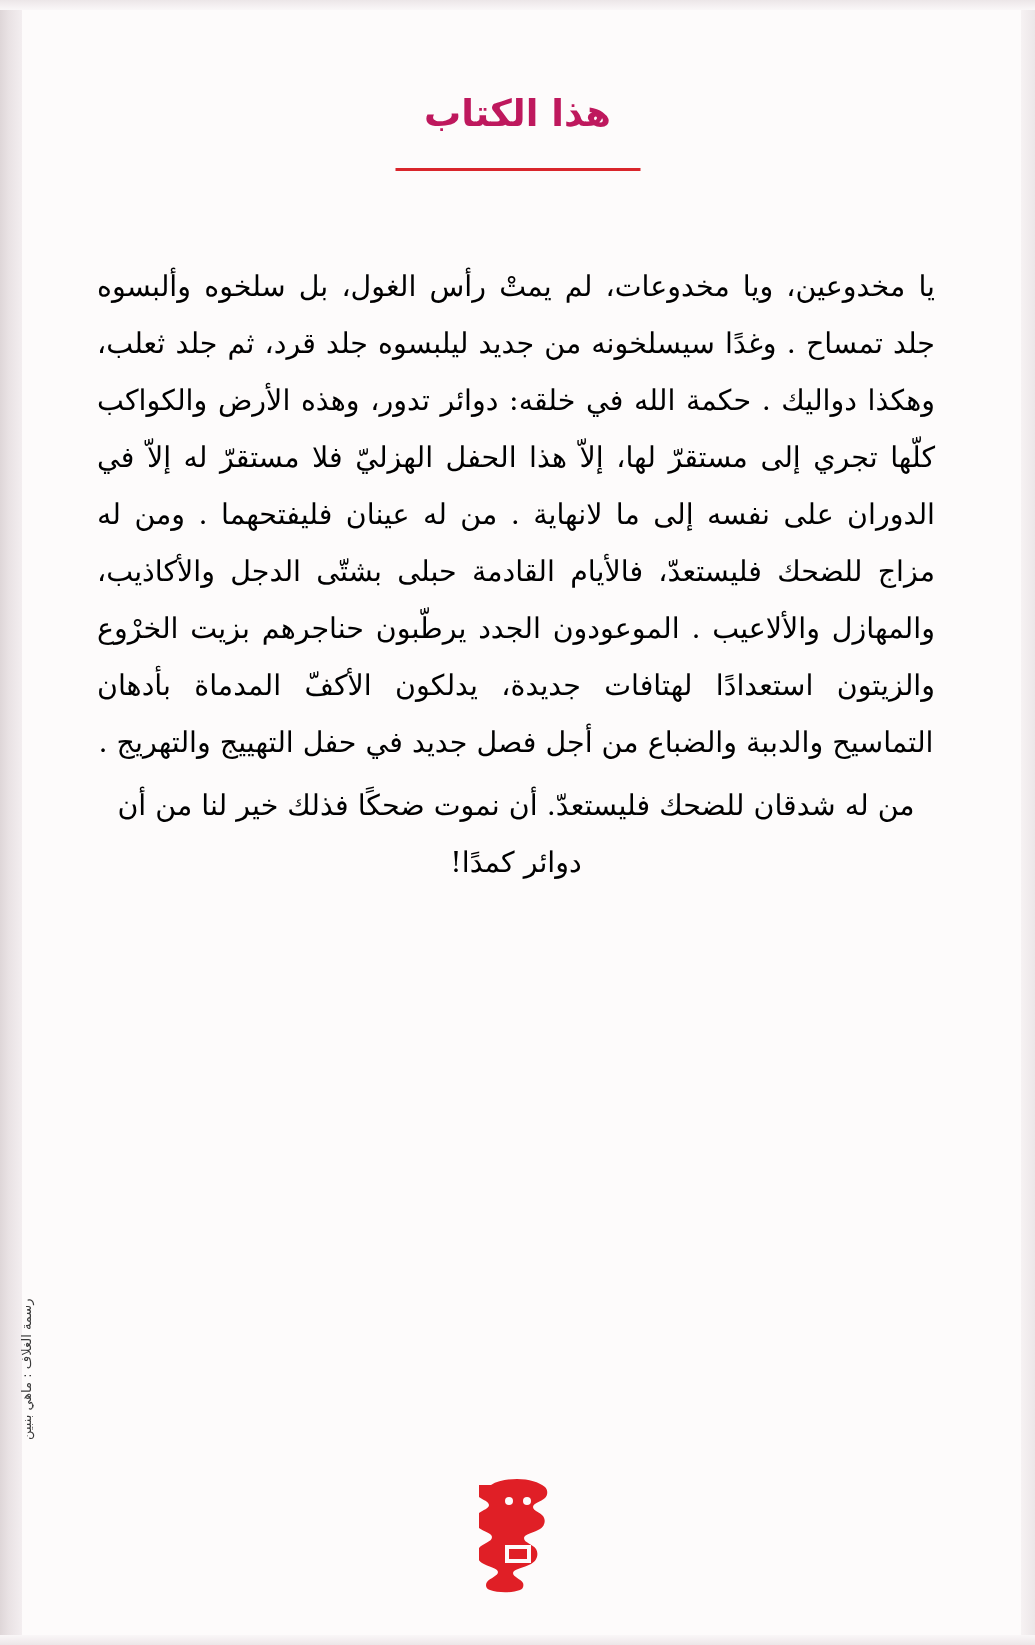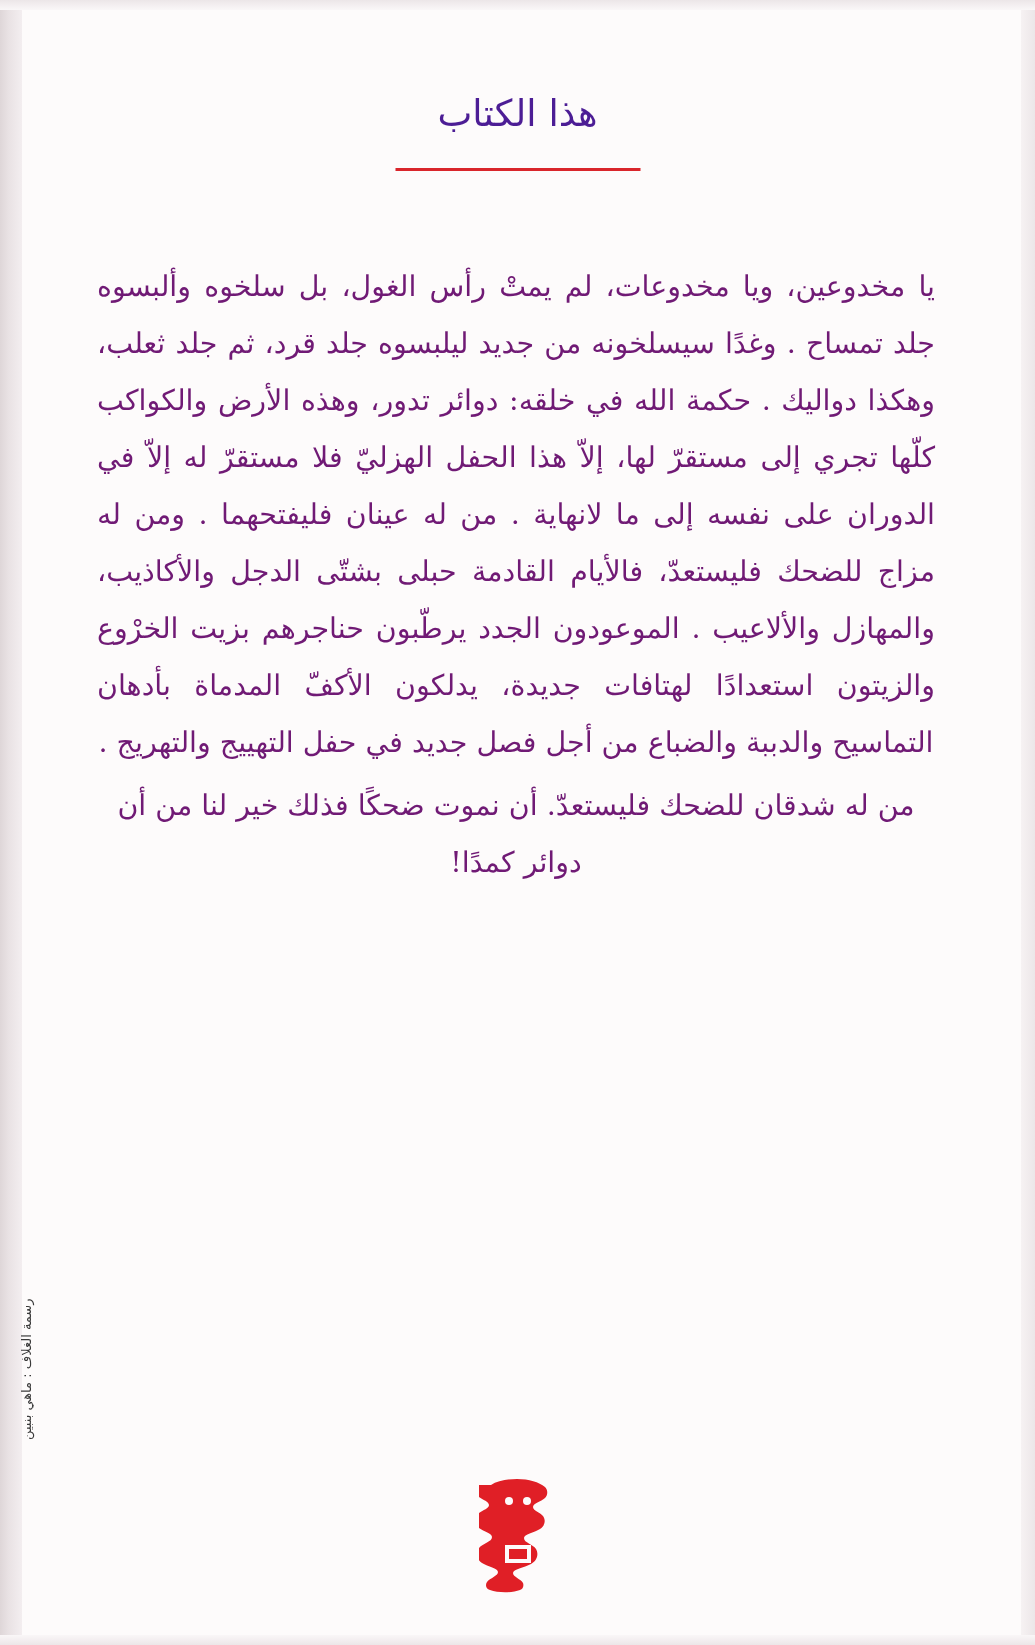--- a/index.html
+++ b/index.html
@@ -41,23 +41,23 @@
     background: linear-gradient(to bottom, #faf7f8 0%, #ece6e8 100%);
   }
 
   .title {
     position: absolute;
     top: 92px;
     left: 0;
     width: 100%;
     text-align: center;
     font-family: "DejaVu Sans", sans-serif;
-    font-weight: normal;
+    font-weight: bold;
     font-size: 37px;
-    color: #4c1d95;
+    color: #be185d;
     letter-spacing: 0px;
   }
   .title-rule {
     position: absolute;
     top: 168px;
     left: 50%;
     transform: translateX(-50%);
     width: 245px;
     height: 3px;
     background: #d9252b;
@@ -66,21 +66,21 @@
   .body-text {
     position: absolute;
     top: 258px;
     right: 100px;
     width: 838px;
     text-align: justify;
     text-align-last: center;
     font-family: "DejaVu Serif", serif;
     font-size: 28.5px;
     line-height: 57px;
-    color: #701a75;
+    color: #000000;
     direction: rtl;
   }
   .para {
     margin: 0 0 0 0;
   }
   .para + .para {
     margin-top: 6px;
   }
   .para.p1 {
     text-align: justify;

